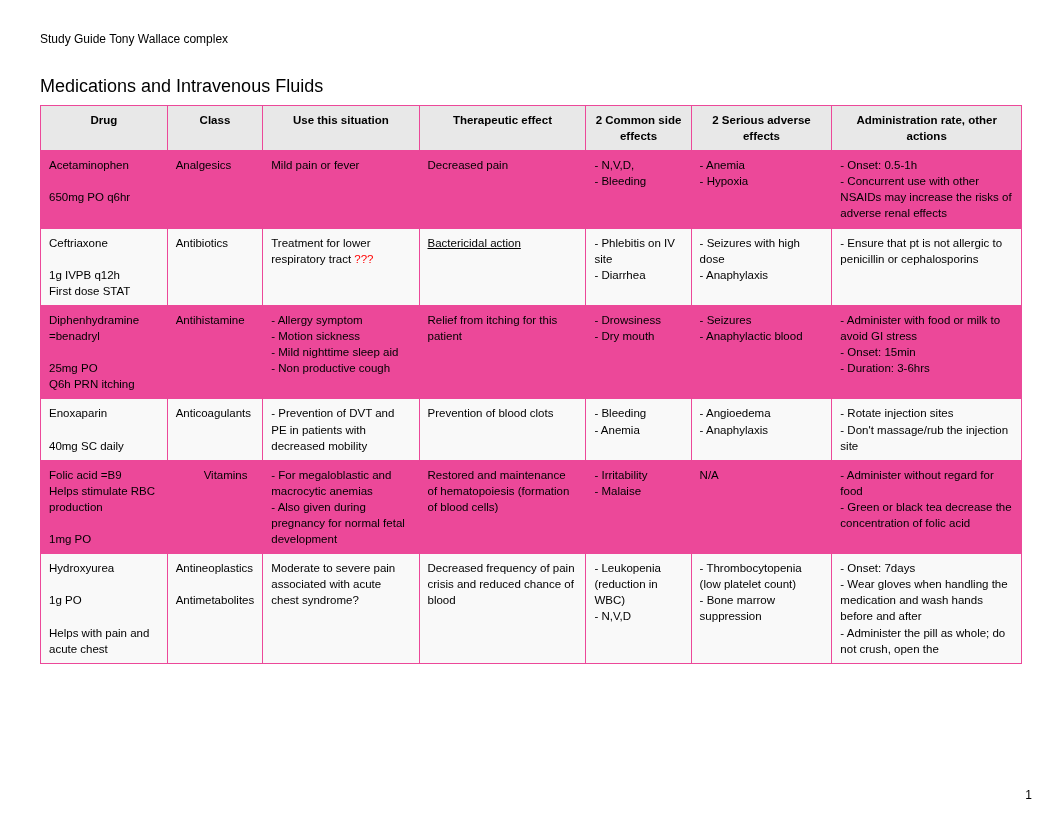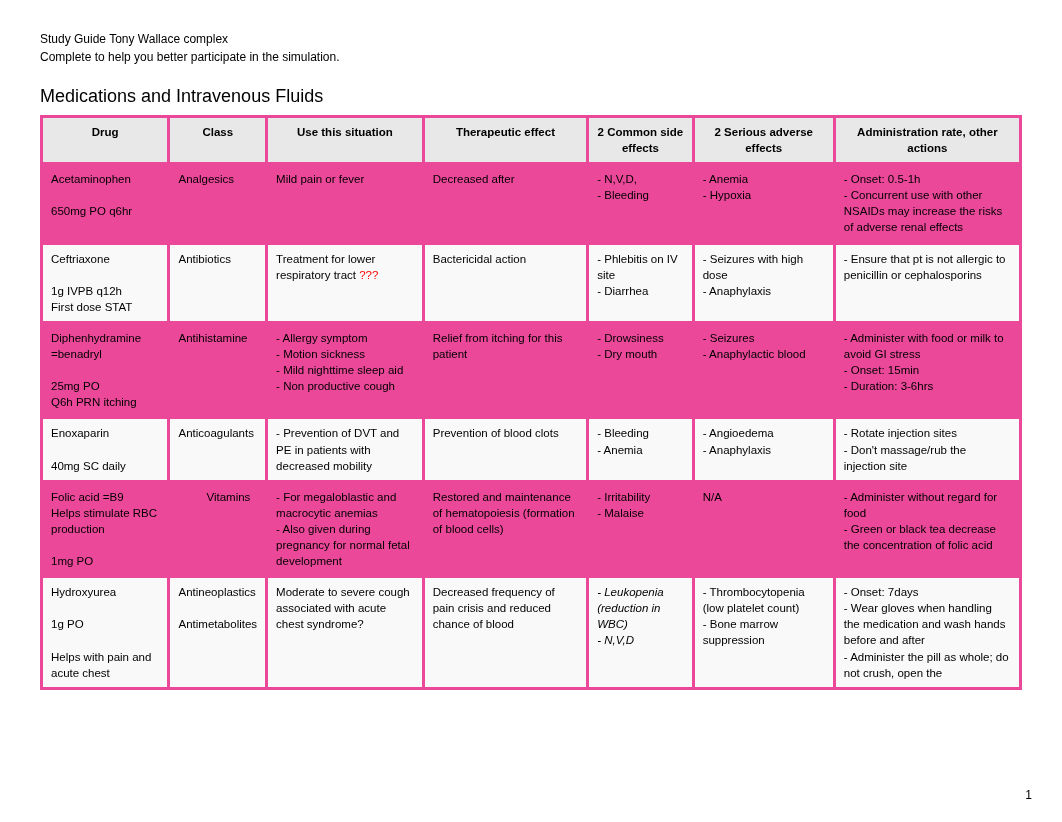--- a/index.html
+++ b/index.html
@@ -4,38 +4,38 @@
   <style>
     * { box-sizing: border-box; margin: 0; padding: 0; }
     body {
       font-family: Arial, sans-serif;
       font-size: 12px;
       background: #fff;
       color: #000;
       padding: 30px 40px;
     }
     .page-header {
-      margin-bottom: 20px;
+      margin-bottom: 28px;
     }
     .page-header p {
       font-size: 12px;
       line-height: 1.5;
     }
     .section-title {
       font-size: 18px;
       margin-bottom: 8px;
       font-weight: normal;
     }
     table {
       width: 100%;
       border-collapse: collapse;
       border: 1px solid #ccc;
     }
     th, td {
-      border: 3px solid #ec4899;
+      border: 1px solid #ec4899;
       padding: 6px 8px;
       vertical-align: top;
       font-size: 11.5px;
       line-height: 1.4;
     }
     thead tr {
       background-color: #e8e8e8;
     }
     thead th {
       font-weight: bold;
@@ -54,21 +54,20 @@
       bottom: 20px;
       right: 30px;
       font-size: 12px;
     }
   </style>
 </head>
 <body>
 
 <div class="page-header">
   <p>Study Guide Tony Wallace complex</p>
-  <p>Complete to help you better participate in the simulation.</p>
 </div>
 
 <p class="section-title">Medications and Intravenous Fluids</p>
 
 <table>
   <thead>
     <tr>
       <th>Drug</th>
       <th>Class</th>
       <th>Use this situation</th>
@@ -78,36 +77,36 @@
       <th>Administration rate, other actions</th>
     </tr>
   </thead>
   <tbody id="table-body">
   <tr>
         <td style="white-space: pre-line;">Acetaminophen
 
 650mg PO q6hr</td>
         <td style="white-space: pre-line;">Analgesics</td>
         <td style="white-space: pre-line;">Mild pain or fever</td>
-        <td style="white-space: pre-line;">Decreased after</td>
+        <td style="white-space: pre-line;">Decreased pain</td>
         <td style="white-space: pre-line;">- N,V,D,
 - Bleeding</td>
         <td style="white-space: pre-line;">- Anemia
 - Hypoxia</td>
         <td style="white-space: pre-line;">- Onset: 0.5-1h
 - Concurrent use with other NSAIDs may increase the risks of adverse renal effects</td>
       </tr>
       <tr>
         <td style="white-space: pre-line;">Ceftriaxone
 
 1g IVPB q12h
 First dose STAT</td>
         <td style="white-space: pre-line;">Antibiotics</td>
         <td style="white-space: pre-line;">Treatment for lower respiratory tract    <span class="red-text">???</span></td>
-        <td style="white-space: pre-line;">Bactericidal action</td>
+        <td style="white-space: pre-line; text-decoration: underline;">Bactericidal action</td>
         <td style="white-space: pre-line;">- Phlebitis on IV site
 - Diarrhea</td>
         <td style="white-space: pre-line;">- Seizures with high dose
 - Anaphylaxis</td>
         <td style="white-space: pre-line;">- Ensure that pt is not allergic to penicillin or cephalosporins</td>
       </tr>
       <tr>
         <td style="white-space: pre-line;">Diphenhydramine =benadryl
 
 25mg PO
@@ -157,23 +156,23 @@
       </tr>
       <tr>
         <td style="white-space: pre-line;">Hydroxyurea
 
 1g PO
 
 Helps with pain and acute chest</td>
         <td style="white-space: pre-line;">Antineoplastics
 
 Antimetabolites</td>
-        <td style="white-space: pre-line;">Moderate to severe cough associated with acute chest syndrome?</td>
+        <td style="white-space: pre-line;">Moderate to severe pain associated with acute chest syndrome?</td>
         <td style="white-space: pre-line;">Decreased frequency of pain crisis and reduced chance of blood</td>
-        <td style="white-space: pre-line; font-style: italic;">- Leukopenia (reduction in WBC)
+        <td style="white-space: pre-line;">- Leukopenia (reduction in WBC)
 - N,V,D</td>
         <td style="white-space: pre-line;">- Thrombocytopenia (low platelet count)
 - Bone marrow suppression</td>
         <td style="white-space: pre-line;">- Onset: 7days
 - Wear gloves when handling the medication and wash hands before and after
 - Administer the pill as whole; do not crush, open the</td>
       </tr>
     </tbody>
 </table>
 

